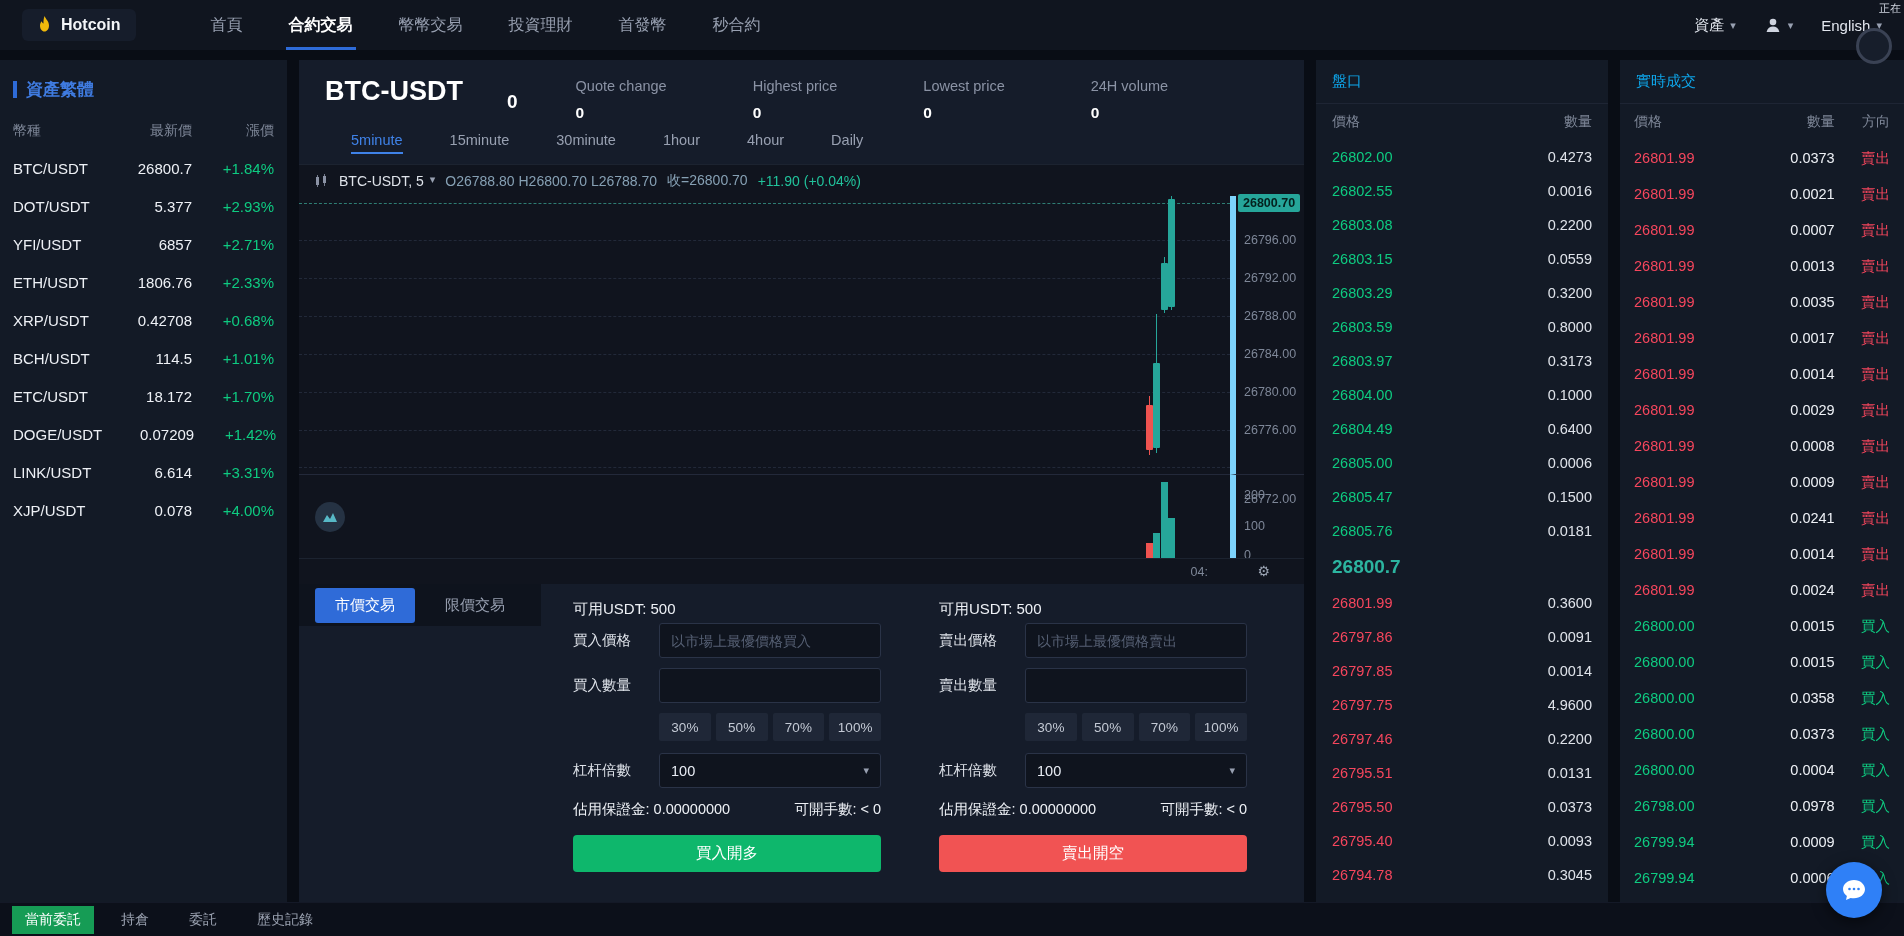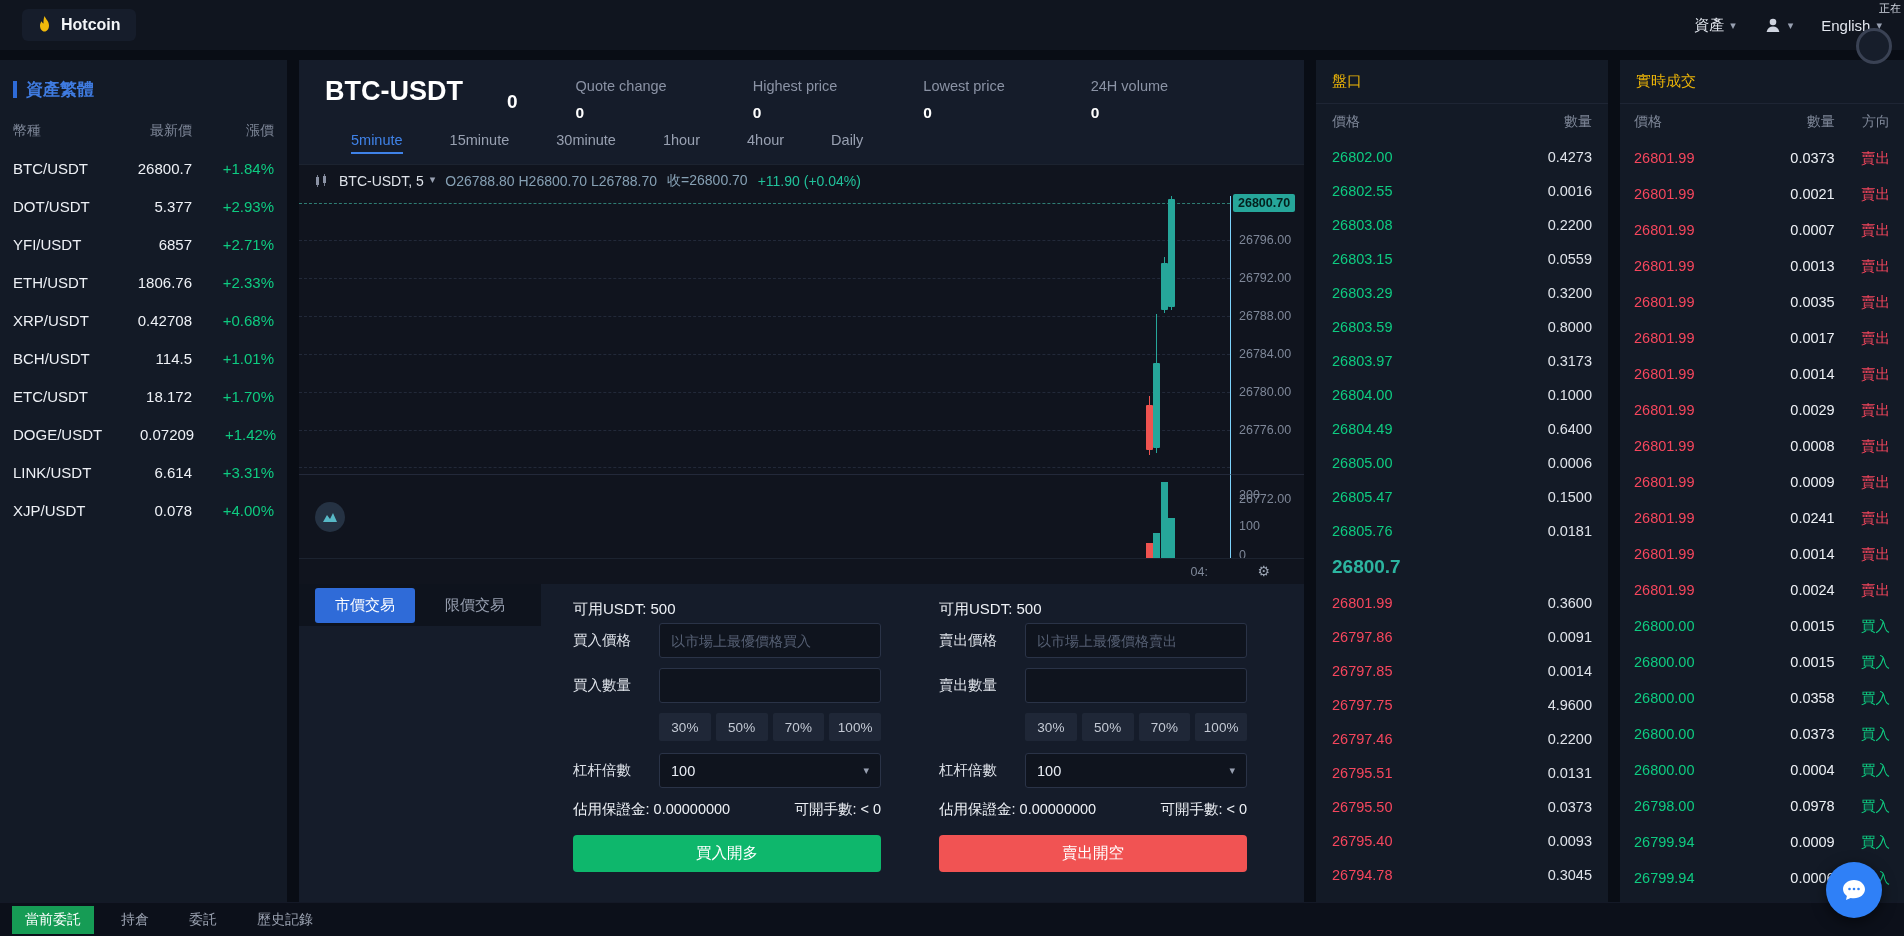--- a/index.html
+++ b/index.html
@@ -56,21 +56,21 @@
   
   .chart { background:#10141e; border-top:1px solid #1c2330; flex:none; }
   .chart-legend { height:31px; display:flex; align-items:center; gap:10px; padding:0 15px; font-size:14px; }
   .legend-sym { color:#dfe3ea; cursor:pointer; display:flex; align-items:flex-start; gap:6px; }
   .legend-ohlc, .legend-close { color:#86a0b4; }
   .legend-change { color:#21c29b; }
   .chart-grid { display:grid; grid-template-columns:1fr 74px; grid-template-rows:278px 84px 26px; }
   .price-pane { position:relative; overflow:hidden; cursor:crosshair; }
   .gridline { position:absolute; left:0; right:0; border-top:1px dashed #222939; }
   .cur-line { position:absolute; left:0; right:0; top:2.5%; border-top:1px dashed #2e7d74; }
-  .price-axis, .vol-axis { position:relative; border-left:1px solid #7dd3fc; font-size:12.5px; color:#7e8798; }
+  .price-axis, .vol-axis { position:relative; border-left:6px solid #7dd3fc; font-size:12.5px; color:#7e8798; }
   .axis-label { position:absolute; left:8px; transform:translateY(-50%); }
   .price-tag { position:absolute; left:2px; top:2.5%; transform:translateY(-50%); background:#26a69a; color:#04211e;
                font-weight:bold; padding:2px 5px; border-radius:2px; font-size:12.5px; }
   .vol-pane { position:relative; border-top:1px solid #23293a; overflow:hidden; }
   .vol-axis { border-top:1px solid #23293a; }
   .time-row { grid-column:1/3; position:relative; border-top:1px solid #1c2330; font-size:12.5px; color:#7e8798; }
   .time-label { position:absolute; right:96px; top:6px; }
   .gear { position:absolute; right:34px; top:4px; font-size:14px; color:#9aa3b2; cursor:pointer; }
   .wick { position:absolute; width:1px; }
   .cbody { position:absolute; width:7px; border-radius:1px; }
@@ -99,21 +99,21 @@
              align-items:center; justify-content:center; cursor:pointer; border-radius:2px; }
   .lev-select { width:222px; height:35px; background:#0f141e; border:1px solid #2a3347; border-radius:3px;
                 display:flex; align-items:center; justify-content:space-between; padding:0 11px; font-size:14.5px; cursor:pointer; }
   .info-row { display:flex; justify-content:space-between; font-size:14.5px; margin:12px 0 16px; color:#eef1f6; }
   .submit { height:37px; border-radius:4px; display:flex; align-items:center; justify-content:center;
             font-size:15.5px; color:#fff; cursor:pointer; }
   .submit.buy { background:#0eb76c; }
   .submit.sell { background:#f15353; }
 
   
-  .ob-title { height:44px; display:flex; align-items:center; padding:4px 16px; font-size:15px; color:#eab308;
+  .ob-title { height:44px; display:flex; align-items:center; padding:4px 16px; font-size:15px; color:#0ea5e9;
               border-bottom:1px solid #1e2534; }
   .ob-head { display:flex; justify-content:space-between; padding:0 16px; height:36px; align-items:center;
              color:#7e8798; font-size:14px; }
   .ob-row { display:flex; justify-content:space-between; padding:0 16px; height:34px; align-items:center;
             font-size:14.5px; cursor:pointer; }
   .ob-qty { color:#dfe3ea; }
   .ob-cur { padding:0 16px; height:38px; display:flex; align-items:center; font-size:19px; font-weight:bold; color:#2cb5a0; }
   .tr-head, .tr-row { display:grid; grid-template-columns:1.25fr 1fr .62fr; padding:0 14px; align-items:center; }
   .tr-head { height:36px; color:#7e8798; font-size:14px; }
   .tr-row { height:36px; font-size:14.5px; }
@@ -134,20 +134,28 @@
 </head>
 <body>
 
 <nav class="nav">
   <div class="brand">
     <svg width="15" height="18" viewBox="0 0 15 18">
       <path d="M7.5 0C8.5 3 12 5 12 9.5 12 13 10 15.5 7.5 15.5 5 15.5 3 13 3 9.5 3 7.5 4 6 4.6 5.2 5 6.5 5.8 7.2 6.5 7.5 6.3 5 6.8 2 7.5 0Z" fill="#f0b90b"></path>
     </svg>
     <span class="brand-name">Hotcoin</span>
   </div>
+  <div class="nav-items" id="nav-menu">
+      <div class="nav-item">首頁</div>
+      <div class="nav-item active">合約交易</div>
+      <div class="nav-item">幣幣交易</div>
+      <div class="nav-item">投資理財</div>
+      <div class="nav-item">首發幣</div>
+      <div class="nav-item">秒合約</div>
+    </div>
   <div class="nav-right">
     <div class="nav-drop">
       <span>資產</span>
       <span class="caret">▾</span>
     </div>
     <div class="nav-drop">
       <svg width="18" height="18" viewBox="0 0 18 18">
         <circle cx="9" cy="6" r="3.3" fill="#cfd4df"></circle>
         <path d="M2.6 16c.8-3.6 3.4-5.4 6.4-5.4s5.6 1.8 6.4 5.4Z" fill="#cfd4df"></path>
       </svg>

